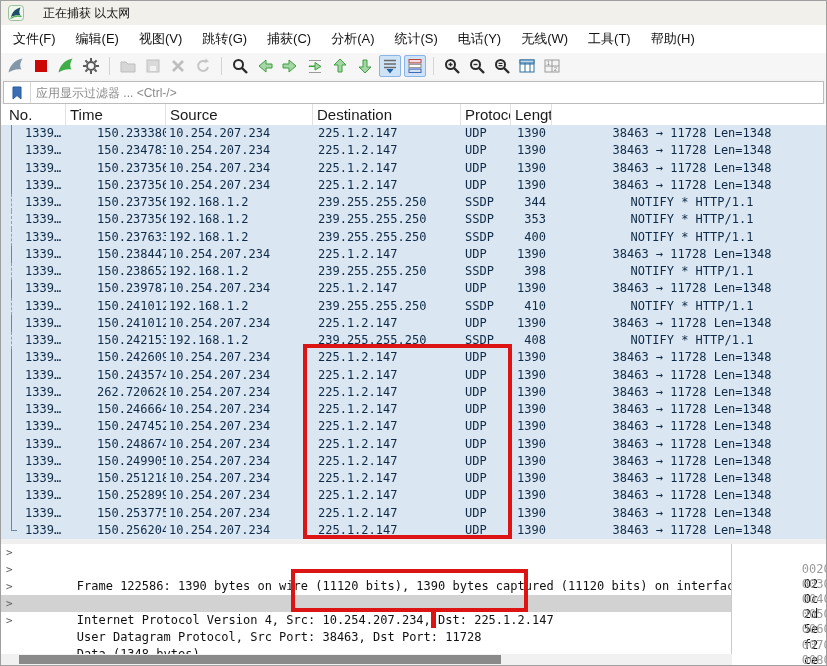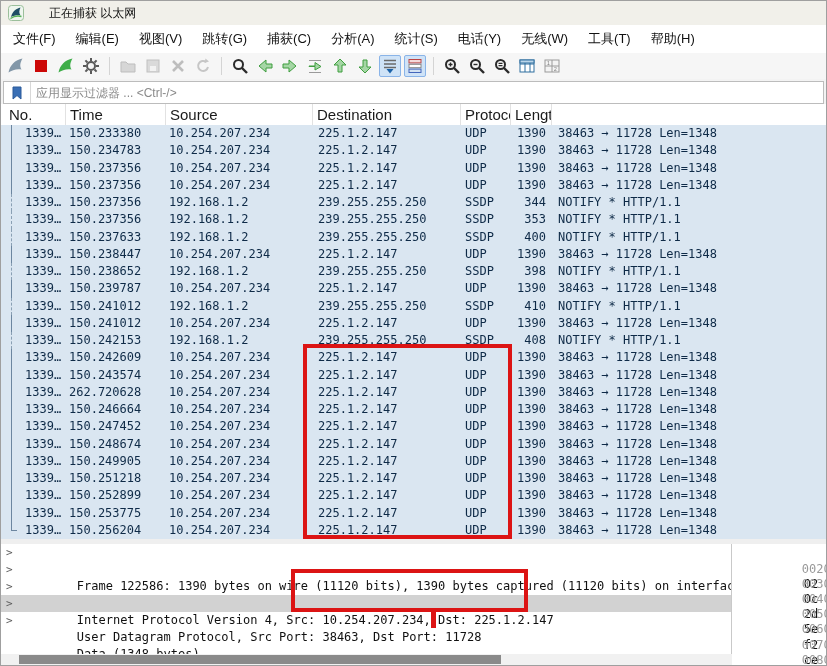--- a/index.html
+++ b/index.html
@@ -1,21 +1,21 @@
 <!DOCTYPE html>
 <html style="--accent-red: #dc1414; --row-bg: #dae6f1; --row-fg: #0e2a47; --toggled-bg: #cfe3f7; --toggled-border: #8ab4e8; --selected-bg: #d2d2d2; --hex-offset: #9a9a9a;"><head>
 <meta charset="utf-8">
 <style>
   html,body { margin:0; padding:0; background:#dcdcdc; }
   .app { position:relative; width:827px; height:666px; background:#fff; overflow:hidden;
          font-family:"Liberation Sans",sans-serif; border:1px solid #9f9f9f; box-sizing:border-box; }
 
   
   .titlebar { position:absolute; top:0; left:0; right:0; height:24px; background:#f1f0ea;
-              display:flex; align-items:center; gap:25px; padding-left:7px; font-size:12px; color:#111; }
+              display:flex; align-items:center; gap:19px; padding-left:7px; font-size:12px; color:#111; }
 
   
   .menubar { position:absolute; top:24px; left:0; right:0; height:28px; background:#ffffff;
              display:flex; align-items:flex-end; padding-left:2px; font-size:13px; color:#111;
              border-bottom:1px solid #ededed; }
   .menu-item { padding:5px 10px; cursor:default; }
 
   
   .toolbar { position:absolute; top:52px; left:0; right:0; height:26px; background:#f6f6f6;
              border-bottom:1px solid #d9d9d9; display:flex; align-items:center; padding-left:4px; gap:3px; }
@@ -40,26 +40,26 @@
                border-bottom:1px solid #d6d6d6; font-size:15px; color:#1a1a1a; }
   .hcell { border-right:1px solid #e2e2e2; padding:2px 0 0 4px; white-space:nowrap; overflow:hidden; }
   .hcell.first { padding-left:8px; }
 
   
   .pktlist { position:absolute; top:124px; left:0; right:0; height:414px; background:#fff; overflow:hidden;
              font-family:"DejaVu Sans Mono",monospace; font-size:12px; color:var(--row-fg); }
   .prow { height:17.25px; line-height:17.3px; background:var(--row-bg); position:relative; white-space:nowrap; }
   .prow > span { overflow:hidden; }
   .c-no   { padding-left:24px; }
-  .c-time { padding-left:3px; }
+  .c-time { padding-left:3px;margin-left:28px; }
   .c-src  { padding-left:3px; }
   .c-dst  { padding-left:5px; }
   .c-proto{ padding-left:4px; }
   .c-len  { text-align:right; padding-right:6px; }
-  .c-info { padding-left:6px; }
+  .c-info { padding-left:6px;text-align:center; }
   .treeline { position:absolute; left:10px; top:0; height:100%; width:5px; }
   .prow[data-tree="solid"] .treeline { border-left:1px solid #6c86a0; }
   .prow[data-tree="dash"]  .treeline { border-left:1px dashed #8aa0b4; }
   .prow[data-tree="end"]   .treeline { border-left:1px solid #6c86a0; border-bottom:1px solid #6c86a0; height:8px; }
 
   .splitter { position:absolute; top:538px; left:0; right:0; height:5px; background:#efefef; }
 
   
   .details { position:absolute; top:543px; left:0; width:731px; height:111px; background:#fff;
              font-family:"DejaVu Sans Mono",monospace; font-size:12px; color:#101010;

